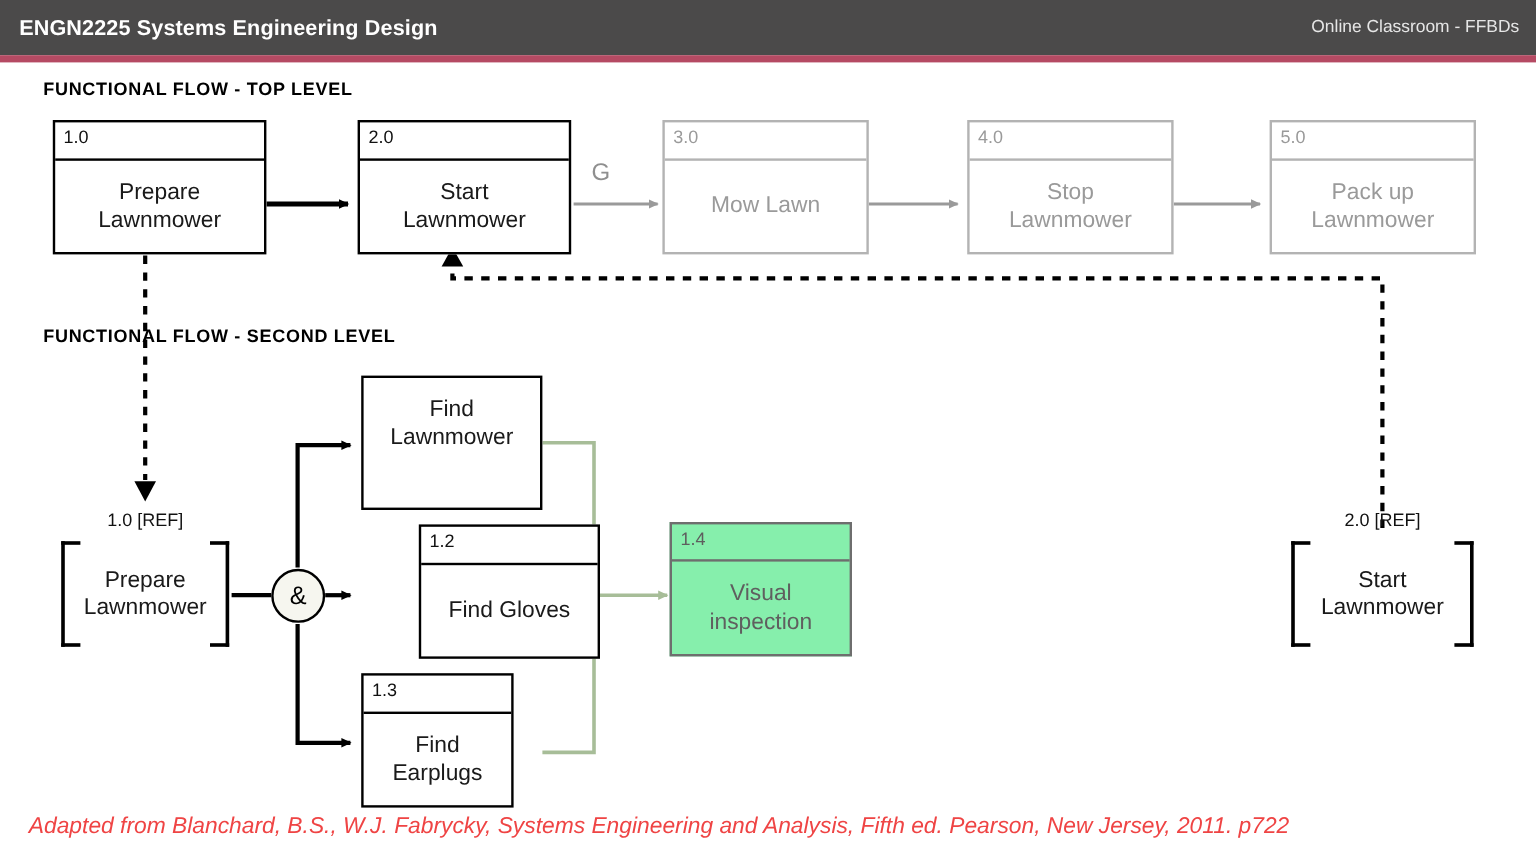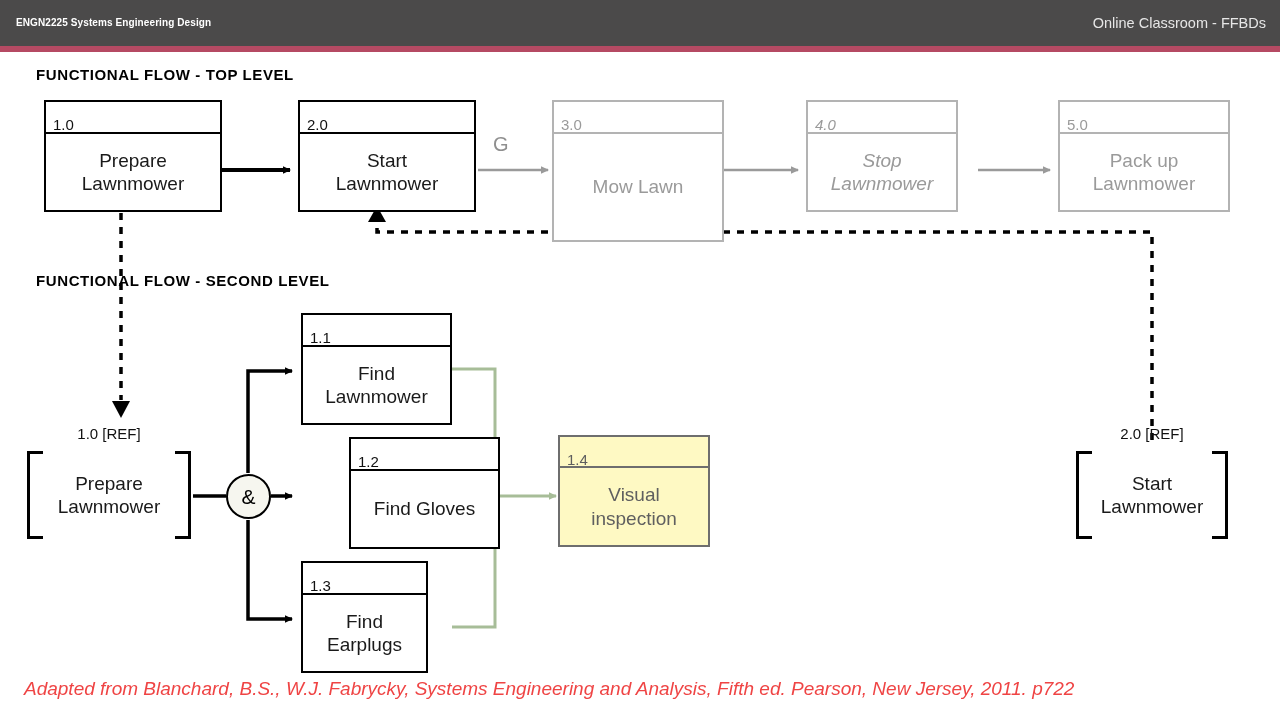--- a/index.html
+++ b/index.html
@@ -30,21 +30,21 @@
     position: absolute;
     left: 0; top: 46px;
     width: 1280px; height: 6px;
     background: #b54a63;
   }
   .header-title {
     position: absolute;
     left: 16px; top: 0;
     height: 46px;
     line-height: 46px;
-    font-size: 10px;
+    font-size: 18px;
     font-weight: bold;
     color: #ffffff;
     letter-spacing: 0.1px;
     white-space: nowrap;
   }
   .header-right {
     position: absolute;
     right: 14px; top: 0;
     height: 46px;
     line-height: 46px;
@@ -71,21 +71,21 @@
     box-sizing: border-box;
     background: #ffffff;
     border: 2.5px solid #000000;
   }
   .fbox .fbox-id {
     box-sizing: border-box;
     height: 32px;
     border-bottom: 2.5px solid #000000;
     font-size: 15px;
     color: #111111;
-    padding: 15px 0 0 7px;
+    padding: 5px 0 0 7px;
     line-height: 1;
   }
   .fbox .fbox-label {
     box-sizing: border-box;
     height: calc(100% - 32px);
     display: flex;
     align-items: center;
     justify-content: center;
     text-align: center;
     font-size: 19px;
@@ -103,21 +103,21 @@
     color: #9a9a9a;
   }
   .fbox.greyed .fbox-label {
     color: #9a9a9a;
   }
 
   
   .fbox.green {
     border-color: #6e6e6e;
     border-width: 2px;
-    background: #fef9c3;
+    background: #86efac;
   }
   .fbox.green .fbox-id {
     border-bottom-color: #6e6e6e;
     border-bottom-width: 2px;
     color: #5e5e5e;
     height: 31px;
   }
   .fbox.green .fbox-label {
     color: #5f5f5f;
     height: calc(100% - 31px);
@@ -265,57 +265,56 @@
   <div class="fbox" style="left:44px; top:100px; width:178px; height:112px;">
     <div class="fbox-id">1.0</div>
     <div class="fbox-label">Prepare<br>Lawnmower</div>
   </div>
 
   <div class="fbox" style="left:298px; top:100px; width:178px; height:112px;">
     <div class="fbox-id">2.0</div>
     <div class="fbox-label">Start<br>Lawnmower</div>
   </div>
 
-  <div class="fbox greyed" style="left:552px; top:100px; width:172px; height:142px;">
+  <div class="fbox greyed" style="left:552px; top:100px; width:172px; height:112px;">
     <div class="fbox-id">3.0</div>
     <div class="fbox-label">Mow Lawn</div>
   </div>
 
-  <div class="fbox greyed" style="left:806px; top:100px; width:152px; height:112px;font-style:italic;">
+  <div class="fbox greyed" style="left:806px; top:100px; width:172px; height:112px;">
     <div class="fbox-id">4.0</div>
     <div class="fbox-label">Stop<br>Lawnmower</div>
   </div>
 
   <div class="fbox greyed" style="left:1058px; top:100px; width:172px; height:112px;">
     <div class="fbox-id">5.0</div>
     <div class="fbox-label">Pack up<br>Lawnmower</div>
   </div>
 
   <div style="position:absolute; left:493px; top:133px; font-size:20px; color:#8f8f8f;">G</div>
 
-  <div class="refbox" style="left:27px; top:451px; width:140px; height:88px;padding-left:24px;">
+  <div class="refbox" style="left:51px; top:451px; width:140px; height:88px;">
     <div class="ref-id">1.0 [REF]</div>
     <div class="bracket left"></div>
     <div class="bracket right"></div>
     <div class="ref-inner">Prepare<br>Lawnmower</div>
   </div>
 
   <div class="refbox" style="left:1076px; top:451px; width:152px; height:88px;">
     <div class="ref-id">2.0 [REF]</div>
     <div class="bracket left"></div>
     <div class="bracket right"></div>
     <div class="ref-inner">Start<br>Lawnmower</div>
   </div>
 
   <div class="and-gate" style="left:226px; top:474px; width:45px; height:45px;">
     <span>&amp;</span>
   </div>
 
   <div class="fbox" style="left:301px; top:313px; width:151px; height:112px;">
-    <div class="fbox-id">1.1</div>
     <div class="fbox-label">Find<br>Lawnmower</div>
   </div>
 
   <div class="fbox" style="left:301px; top:437px; width:151px; height:112px;margin-left:48px;">
     <div class="fbox-id">1.2</div>
     <div class="fbox-label">Find Gloves</div>
   </div>
 
   <div class="fbox" style="left:301px; top:561px; width:127px; height:112px;">
     <div class="fbox-id">1.3</div>

